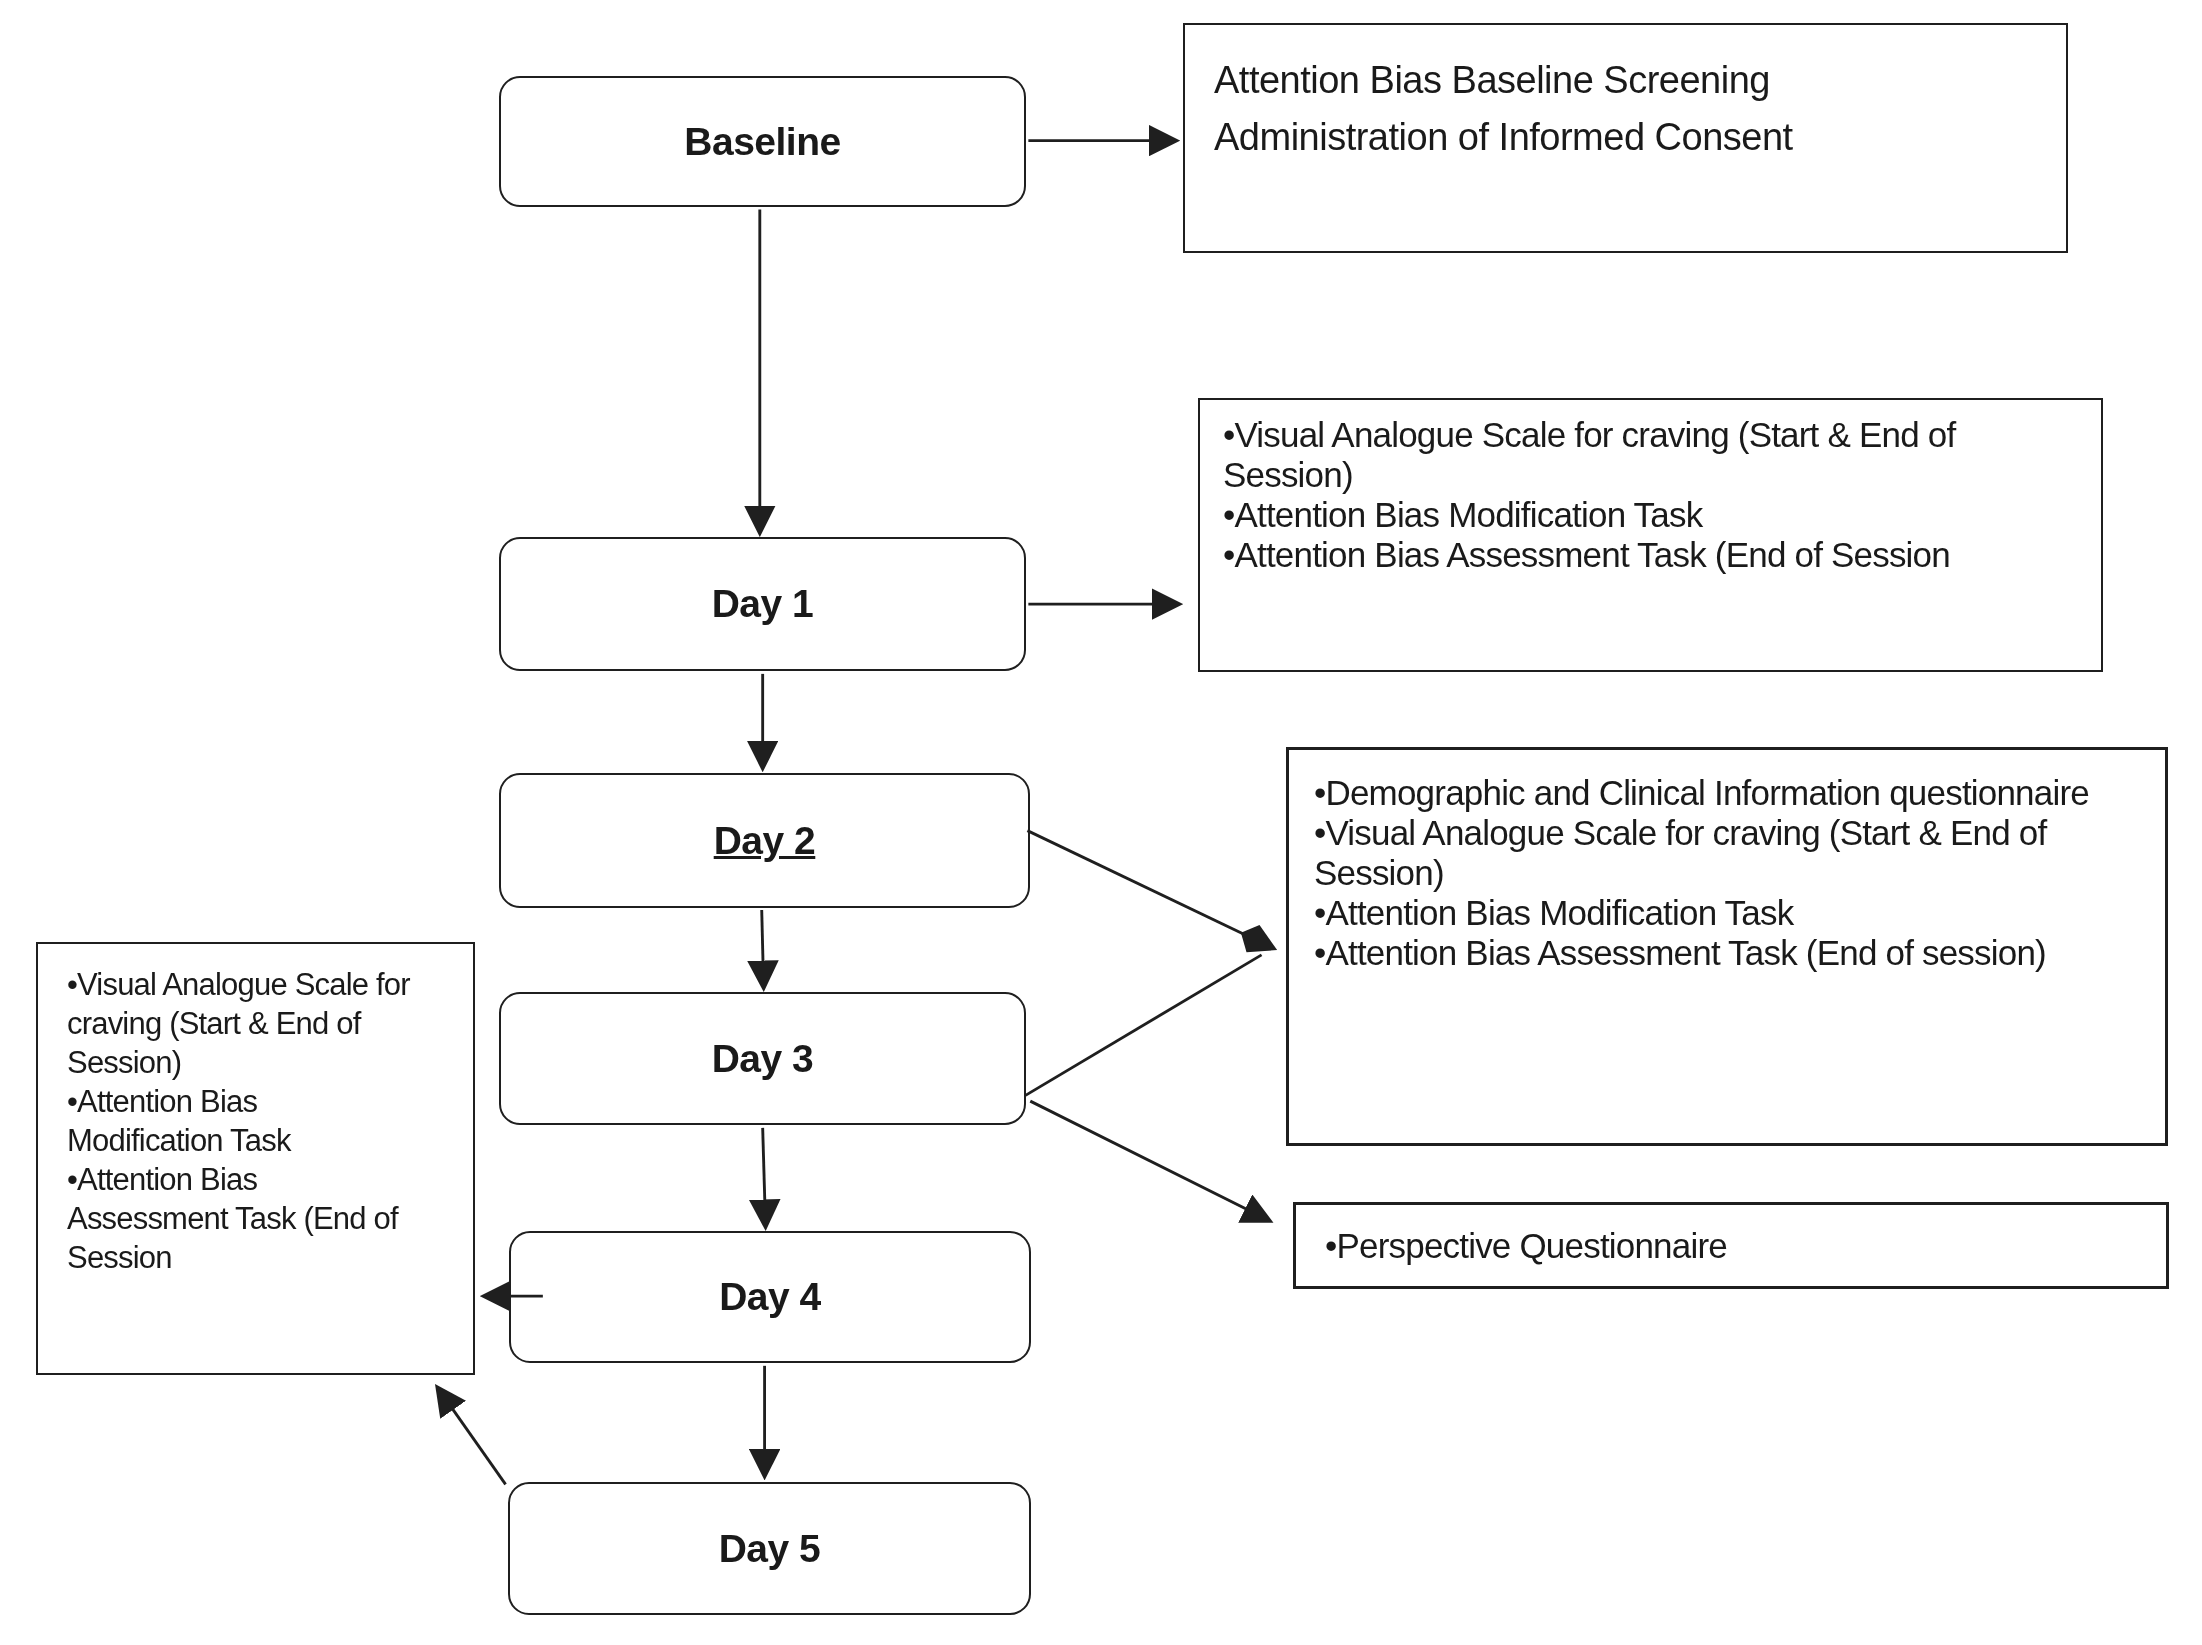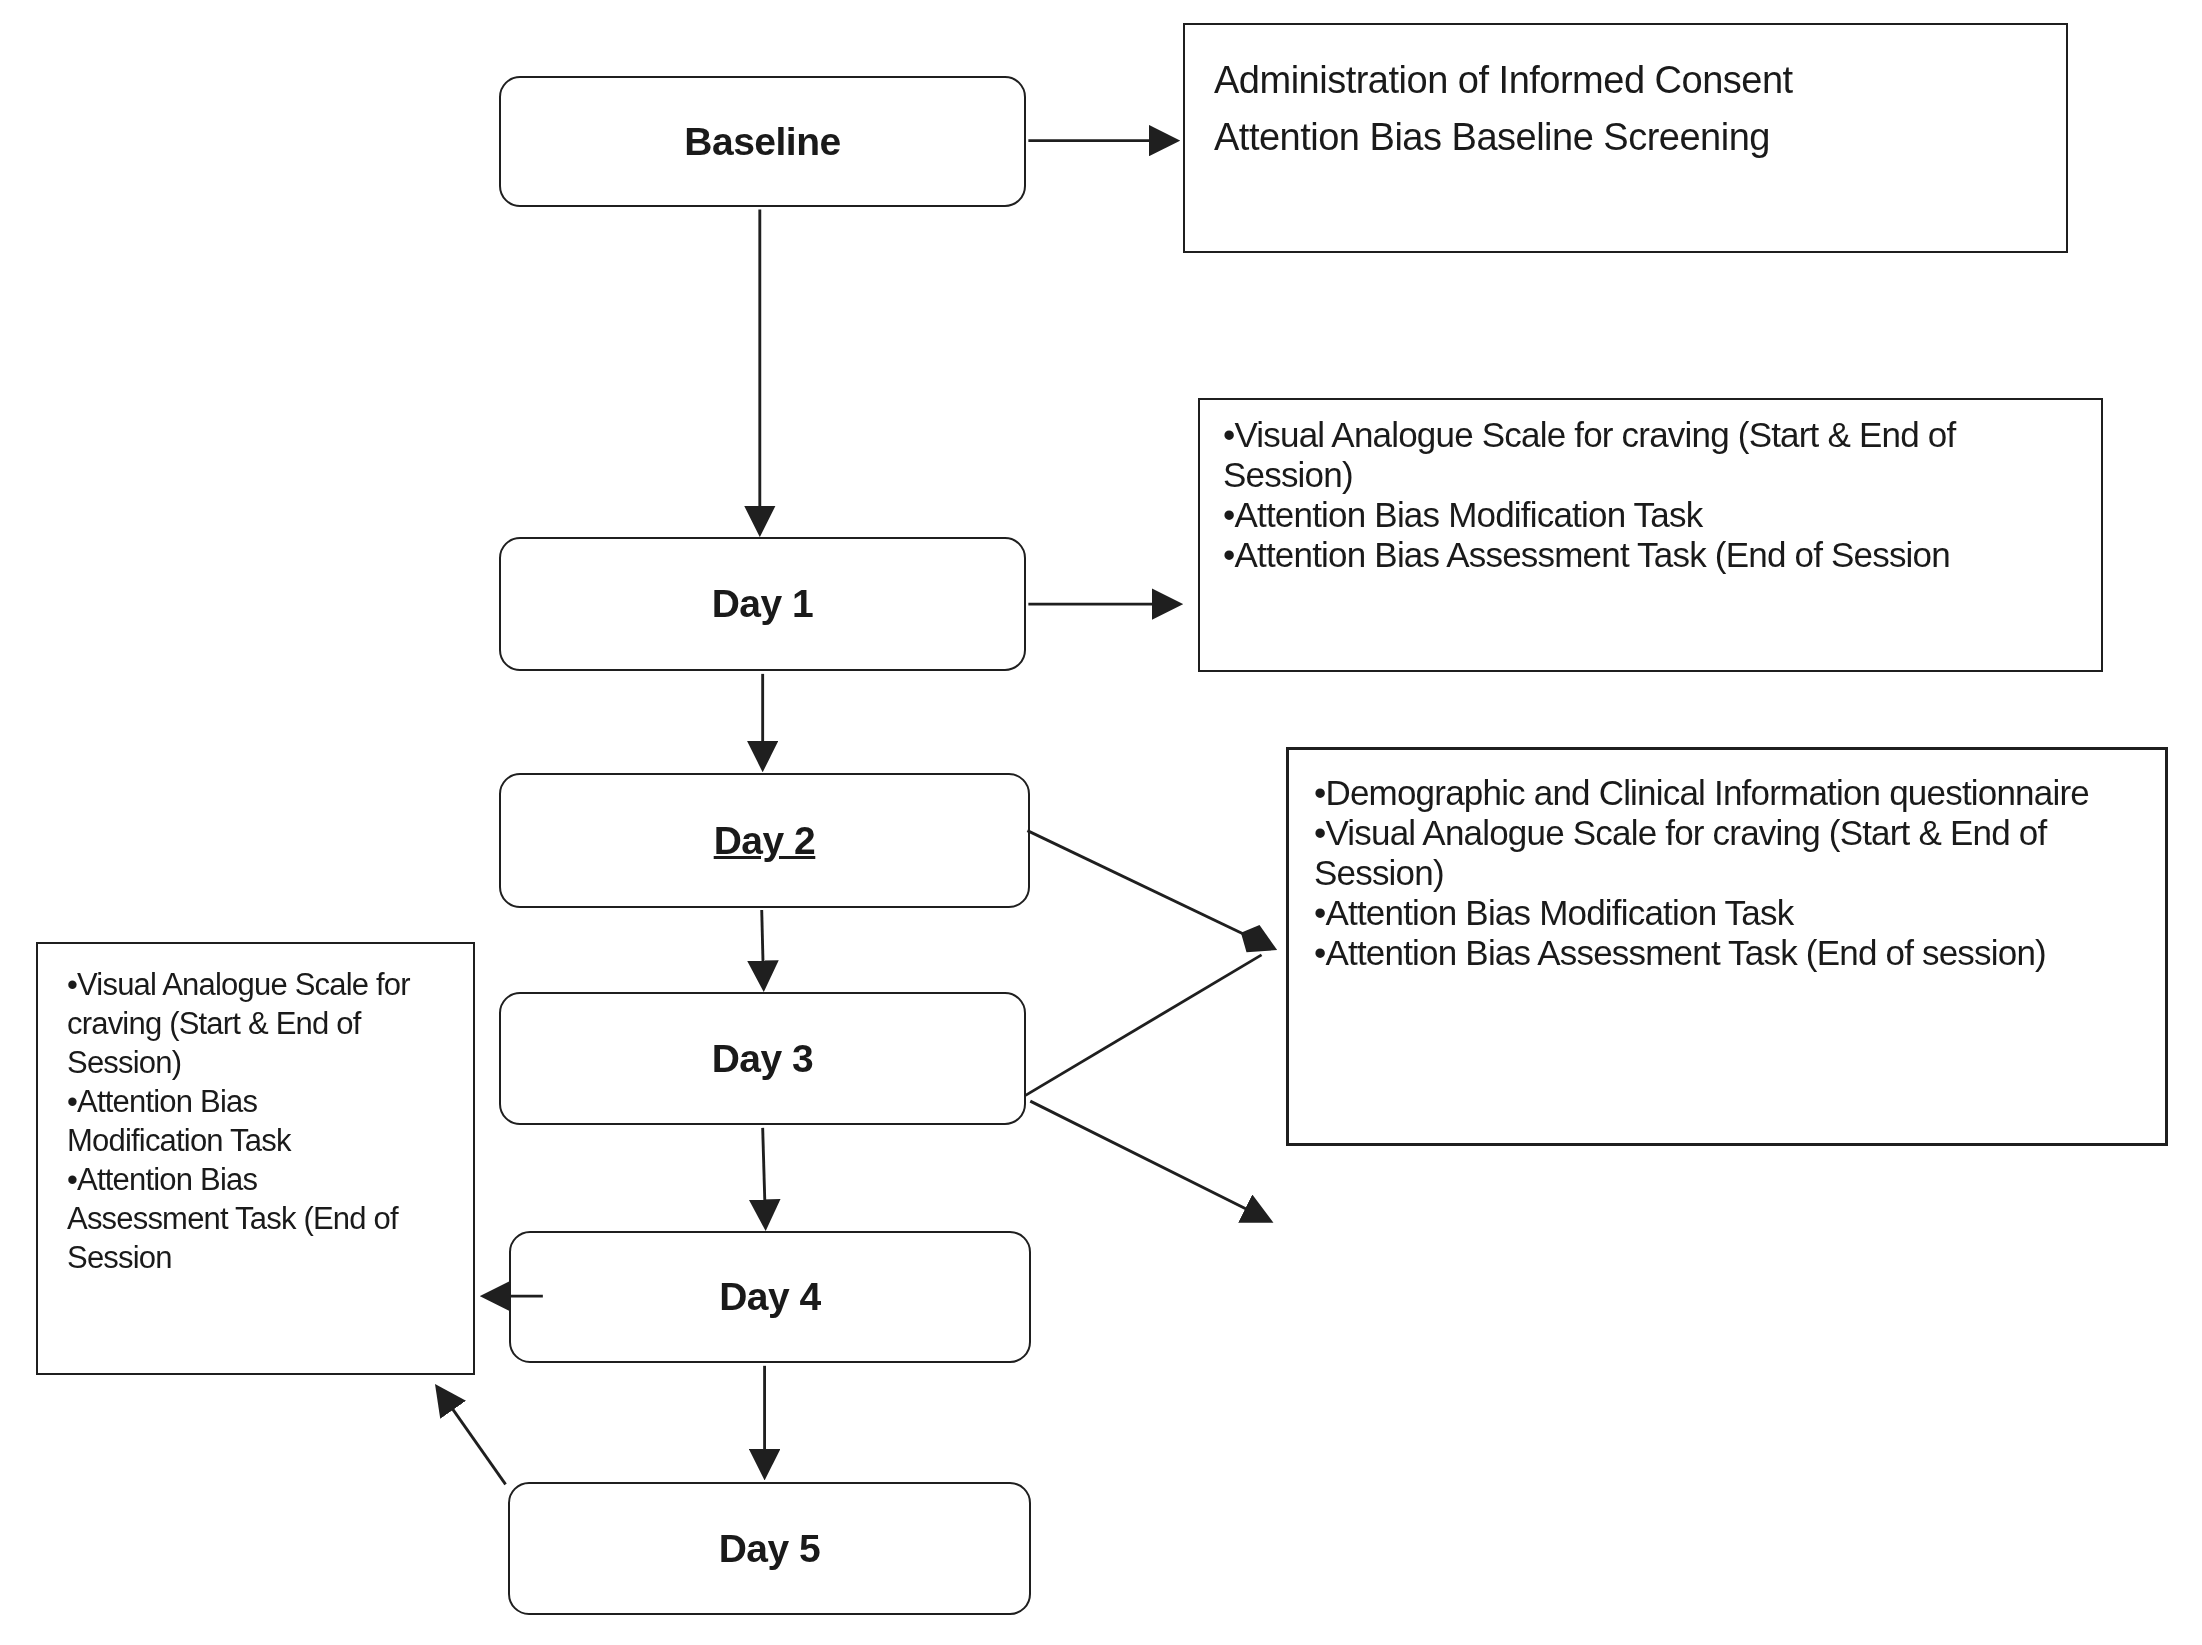--- a/index.html
+++ b/index.html
@@ -62,39 +62,42 @@
 
   <div class="box node" style="left:509px;top:1231px;width:522px;height:132px;">
     <span>Day 4</span>
   </div>
 
   <div class="box node" style="left:508px;top:1482px;width:523px;height:133px;">
     <span>Day 5</span>
   </div>
 
   <div class="box consent" style="left:1183px;top:23px;width:885px;height:230px;">
+      <div class="tline">Attention Bias Baseline Screening</div>
       <div class="tline">Administration of Informed Consent</div>
-      <div class="tline">Attention Bias Baseline Screening</div>
     </div>
 
   <div class="box note tasks-day1" style="left:1198px;top:398px;width:905px;height:274px;">
       <div class="tline">•Visual Analogue Scale for craving (Start &amp; End of</div>
       <div class="tline">Session)</div>
       <div class="tline">•Attention Bias Modification Task</div>
       <div class="tline">•Attention Bias Assessment Task (End of Session</div>
     </div>
 
   <div class="box note tasks-day23" style="left:1286px;top:747px;width:882px;height:399px;">
       <div class="tline">•Demographic and Clinical Information questionnaire</div>
       <div class="tline">•Visual Analogue Scale for craving (Start &amp; End of</div>
       <div class="tline">Session)</div>
       <div class="tline">•Attention Bias Modification Task</div>
       <div class="tline">•Attention Bias Assessment Task (End of session)</div>
     </div>
 
+  <div class="box note persp" style="left:1293px;top:1202px;width:876px;height:87px;">
+      <div class="tline">•Perspective Questionnaire</div>
+    </div>
 
   <div class="box note tasks-left" style="left:36px;top:942px;width:439px;height:433px;">
       <div class="tline">•Visual Analogue Scale for</div>
       <div class="tline">craving (Start &amp; End of</div>
       <div class="tline">Session)</div>
       <div class="tline">•Attention Bias</div>
       <div class="tline">Modification Task</div>
       <div class="tline">•Attention Bias</div>
       <div class="tline">Assessment Task (End of</div>
       <div class="tline">Session</div>

